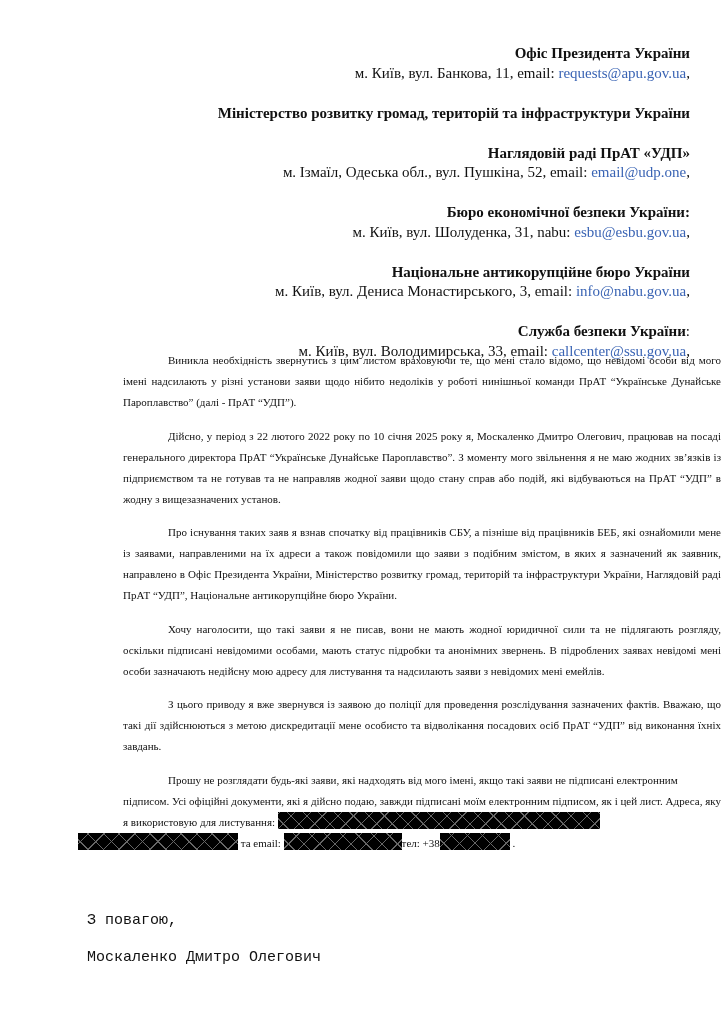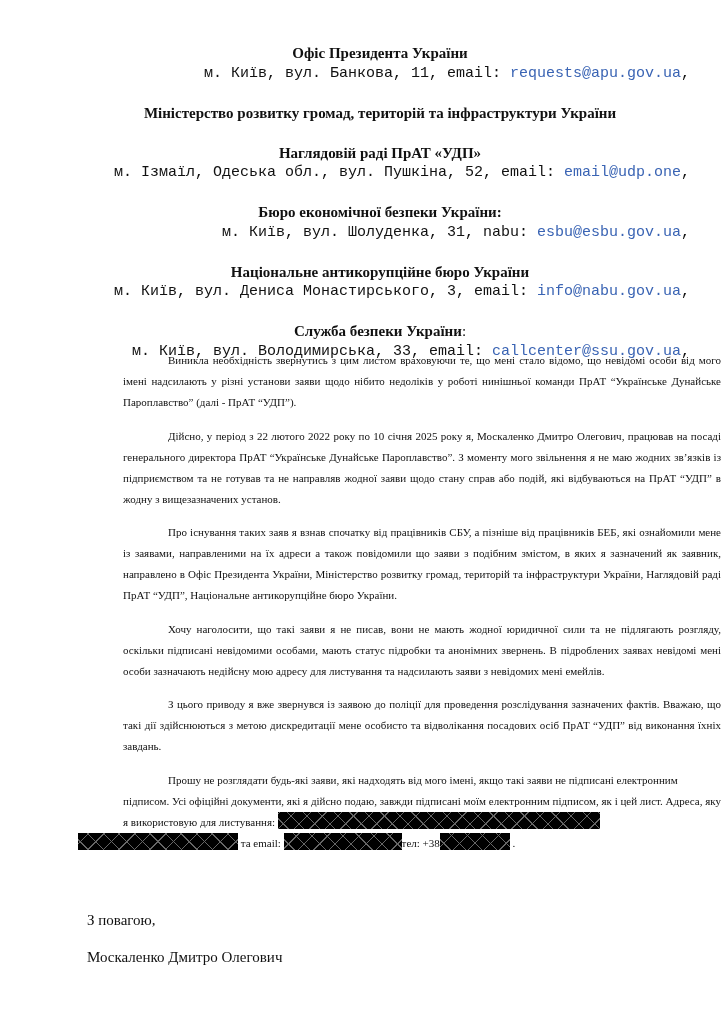--- a/index.html
+++ b/index.html
@@ -6,44 +6,44 @@
   body {
     width: 724px; height: 1024px; position: relative; overflow: hidden;
     font-family: "Liberation Serif", "DejaVu Serif", serif;
     color: #111;
   }
   .addressees {
     position: absolute; right: 34px; top: 44px; width: 620px;
     text-align: right; font-size: 15px; line-height: 19.5px;
   }
   .addressee { margin-bottom: 20.5px; }
-  .org-name { font-weight: bold; display: block; text-align: center; }
+  .org-name { font-weight: bold; display: block; }
   .org-name .colon { font-weight: normal; }
-  .org-addr { display: block; font-family: Liberation Mono, monospace; }
+  .org-addr { display: block; }
   .email { color: #3a64b4; }
   .letter {
     position: absolute; left: 87px; top: 350px; width: 598px;
     font-size: 11px; line-height: 21px; text-align: justify; margin-left: 36px;
   }
   .letter p { margin: 0 0 12.5px 0; text-indent: 45px; }
   .redact {
     display: inline-block; height: 17px; vertical-align: -3px;
     background-color: #000;
     background-image:
       repeating-linear-gradient(45deg, transparent 0 7px, #666 7px 8px, transparent 8px 11px),
       repeating-linear-gradient(-45deg, transparent 0 7px, #666 7px 8px, transparent 8px 11px);
   }
   .r1 { width: 322px; }
   .r2 { width: 160px; margin-left: -45px; }
   .r3 { width: 118px; }
   .r4 { width: 70px; }
   .closing {
     position: absolute; left: 87px; top: 911px; font-size: 15px; line-height: 19.5px;
   }
-  .closing div { margin-bottom: 17px; }
+  .closing div { margin-bottom: 17px; font-family: Liberation Mono, monospace; }
   .last-line { text-align: left; }
 </style>
 </head>
 <body>
 
 <div class="addressees">
   <div class="addressee">
     <span class="org-name">Офіс Президента України</span>
     <span class="org-addr"><span>м. Київ, вул. Банкова, 11, email: </span><span class="email">requests@apu.gov.ua</span><span>,</span></span>
   </div>

